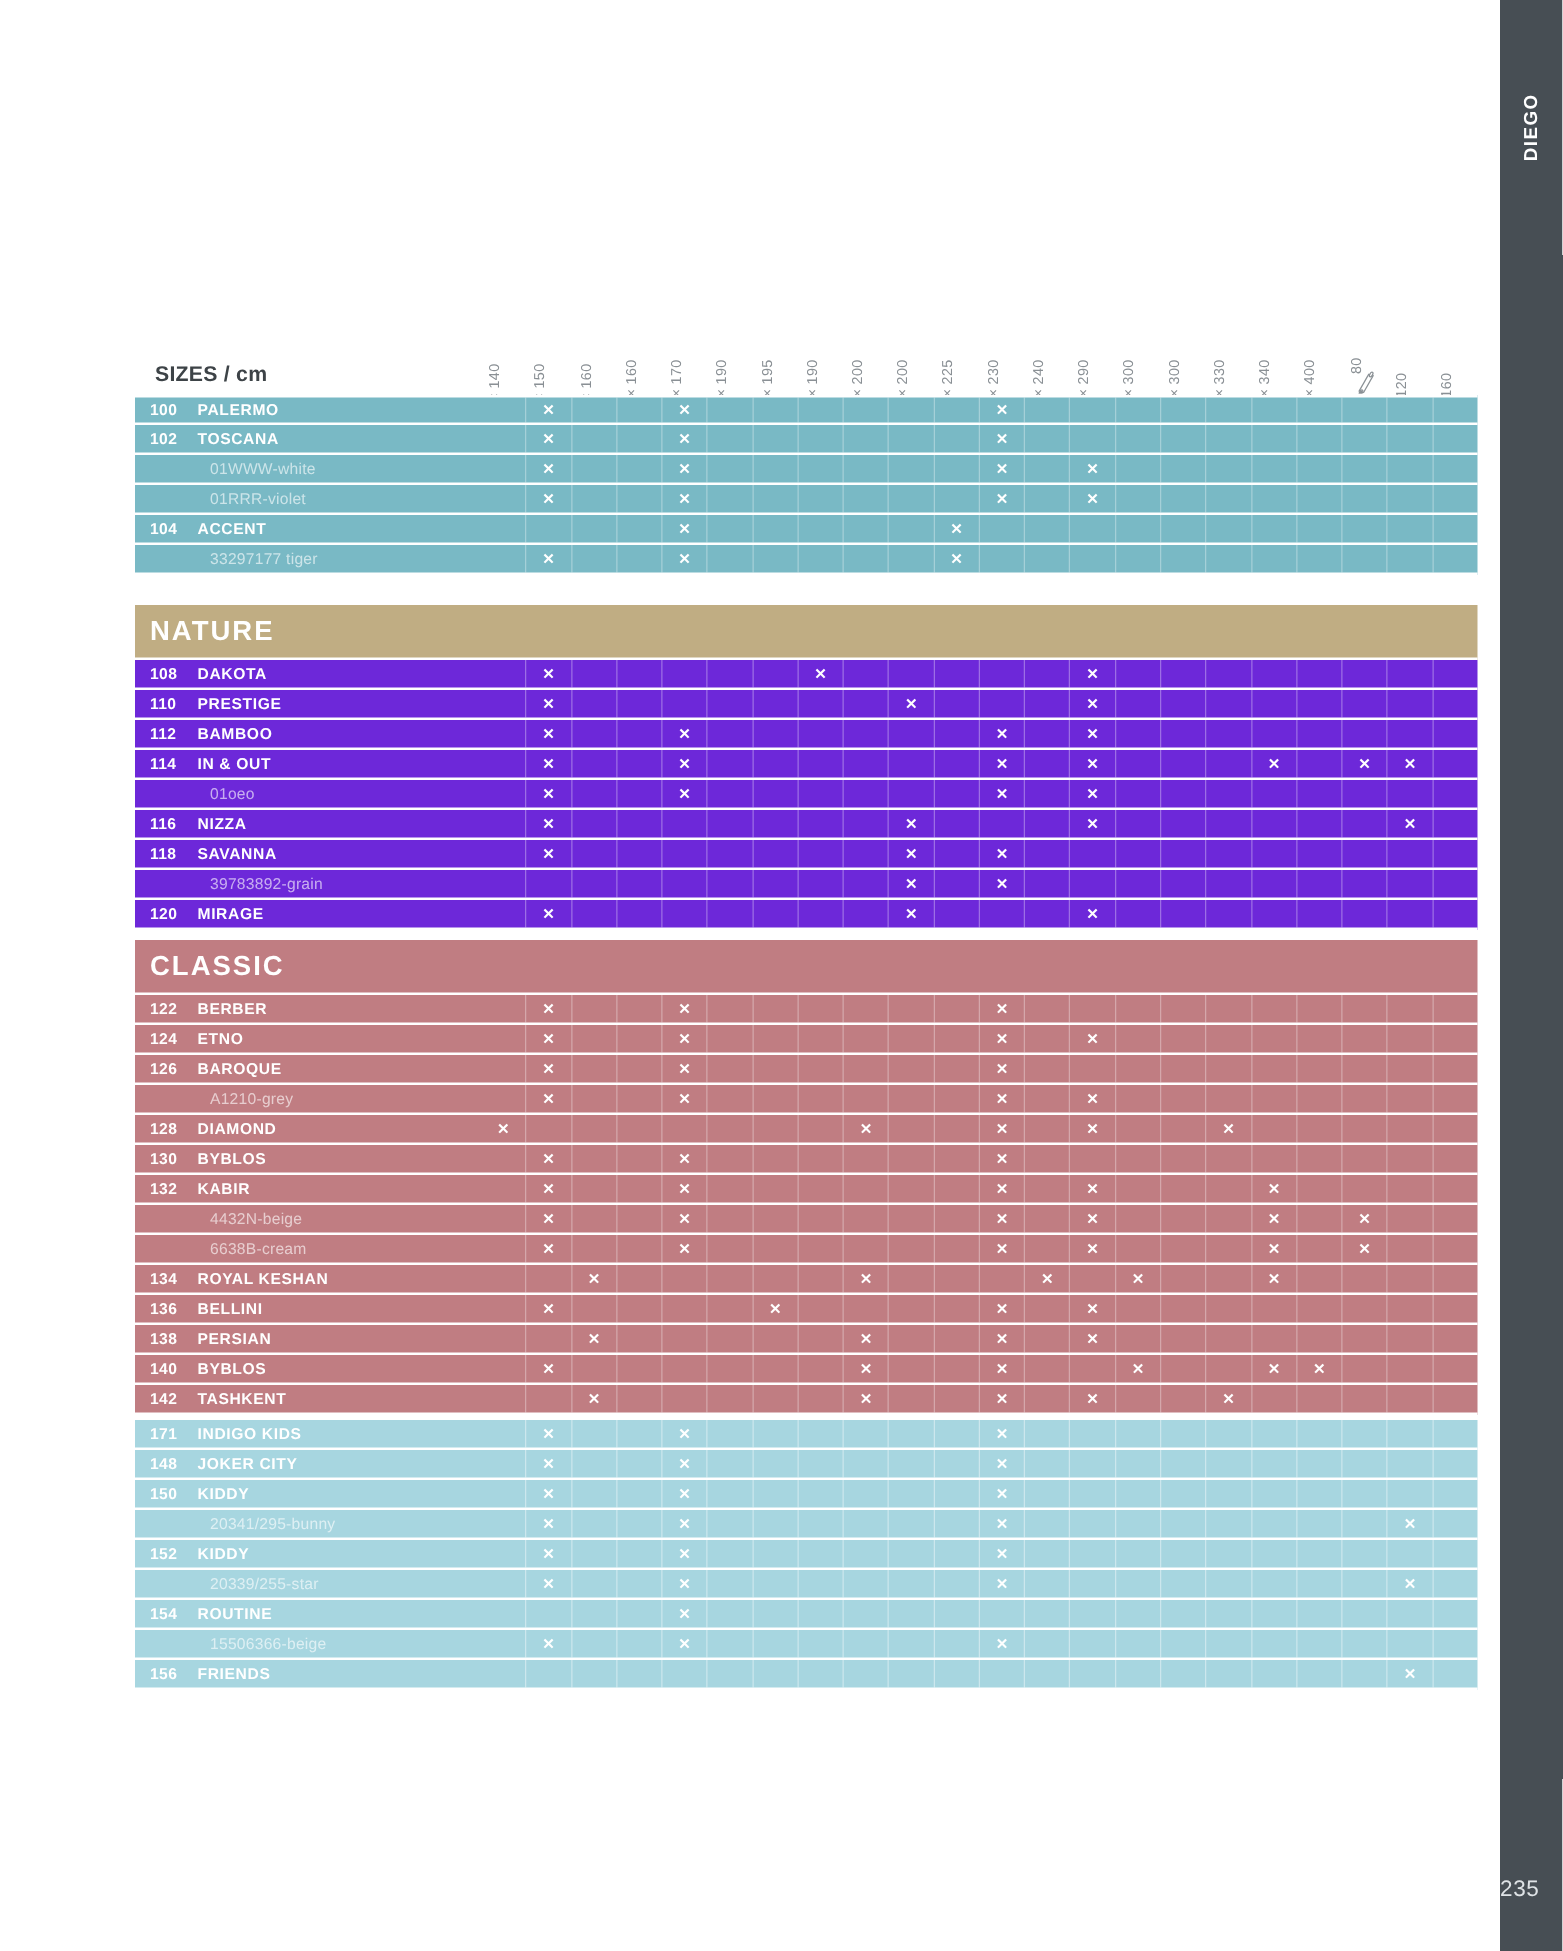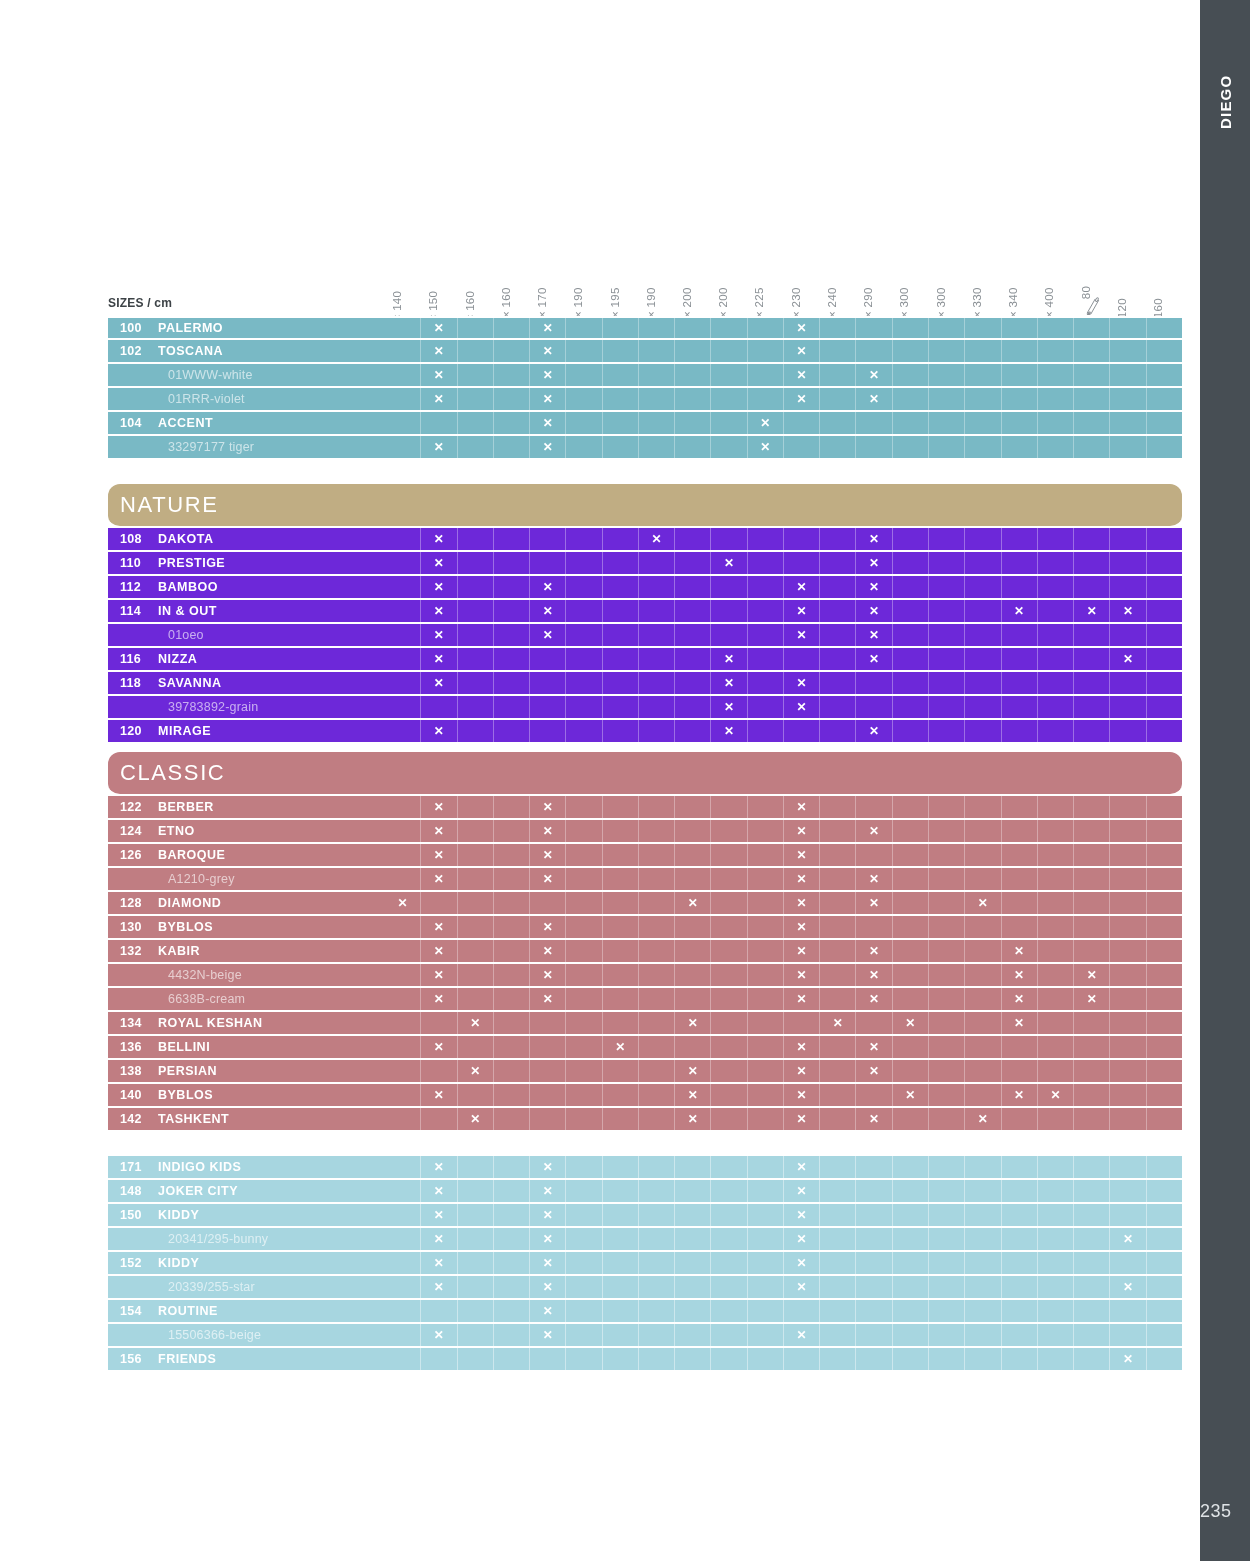--- a/index.html
+++ b/index.html
@@ -54,22 +54,22 @@
     width: 1074px;
   }
 
   
   .thead {
     position: relative;
     height: 88px;
   }
   .sizes-label {
     position: absolute;
-    left: 0; bottom: 6px;
-    font-size: 12px;
+    left: 16px; bottom: 6px;
+    font-size: 17px;
     font-weight: 700;
     color: #3d4347;
     letter-spacing: 0.2px;
     white-space: nowrap;
   }
   .col-heads {
     position: absolute;
     left: 277px;
     bottom: 0;
     width: 797px;
@@ -108,25 +108,24 @@
   .tbody { position: relative; }
 
   .section { position: relative; }
 
   .section-title {
     height: 44px;
     display: flex;
     align-items: center;
     padding-left: 12px;
     font-size: 22px;
-    font-weight: 400;
+    font-weight: 700;
     color: #ffffff;
     letter-spacing: 1.6px;
     border-bottom: 2px solid #ffffff;
-    border-radius: 12px;
   }
 
   .row {
     display: flex;
     align-items: stretch;
     height: 24px;
     border-bottom: 2px solid #ffffff;
     position: relative;
   }
   .row.sub { }
@@ -192,21 +191,21 @@
   .sec-classic .section-title,
   .sec-classic .row { background: #c07d82; }
   .sec-classic .row .cell { border-right-color: rgba(255,255,255,0.33); }
 
   .sec-kids .section-title,
   .sec-kids .row { background: #a7d6e0; }
   .sec-kids .row .cell { border-right-color: rgba(255,255,255,0.42); }
 
   .sec-modern { margin-bottom: 24px; }
   .sec-nature { margin-bottom: 8px; }
-  .sec-classic { margin-bottom: 24px; }
+  .sec-classic { margin-bottom: 4px; }
 
   .sec-modern .first-row { border-top: 2px solid #ffffff; }
 </style>
 </head>
 <body>
 
 <div id="page">
 
   <div class="rail">
     <div class="rail-logo">DIEGO</div>

